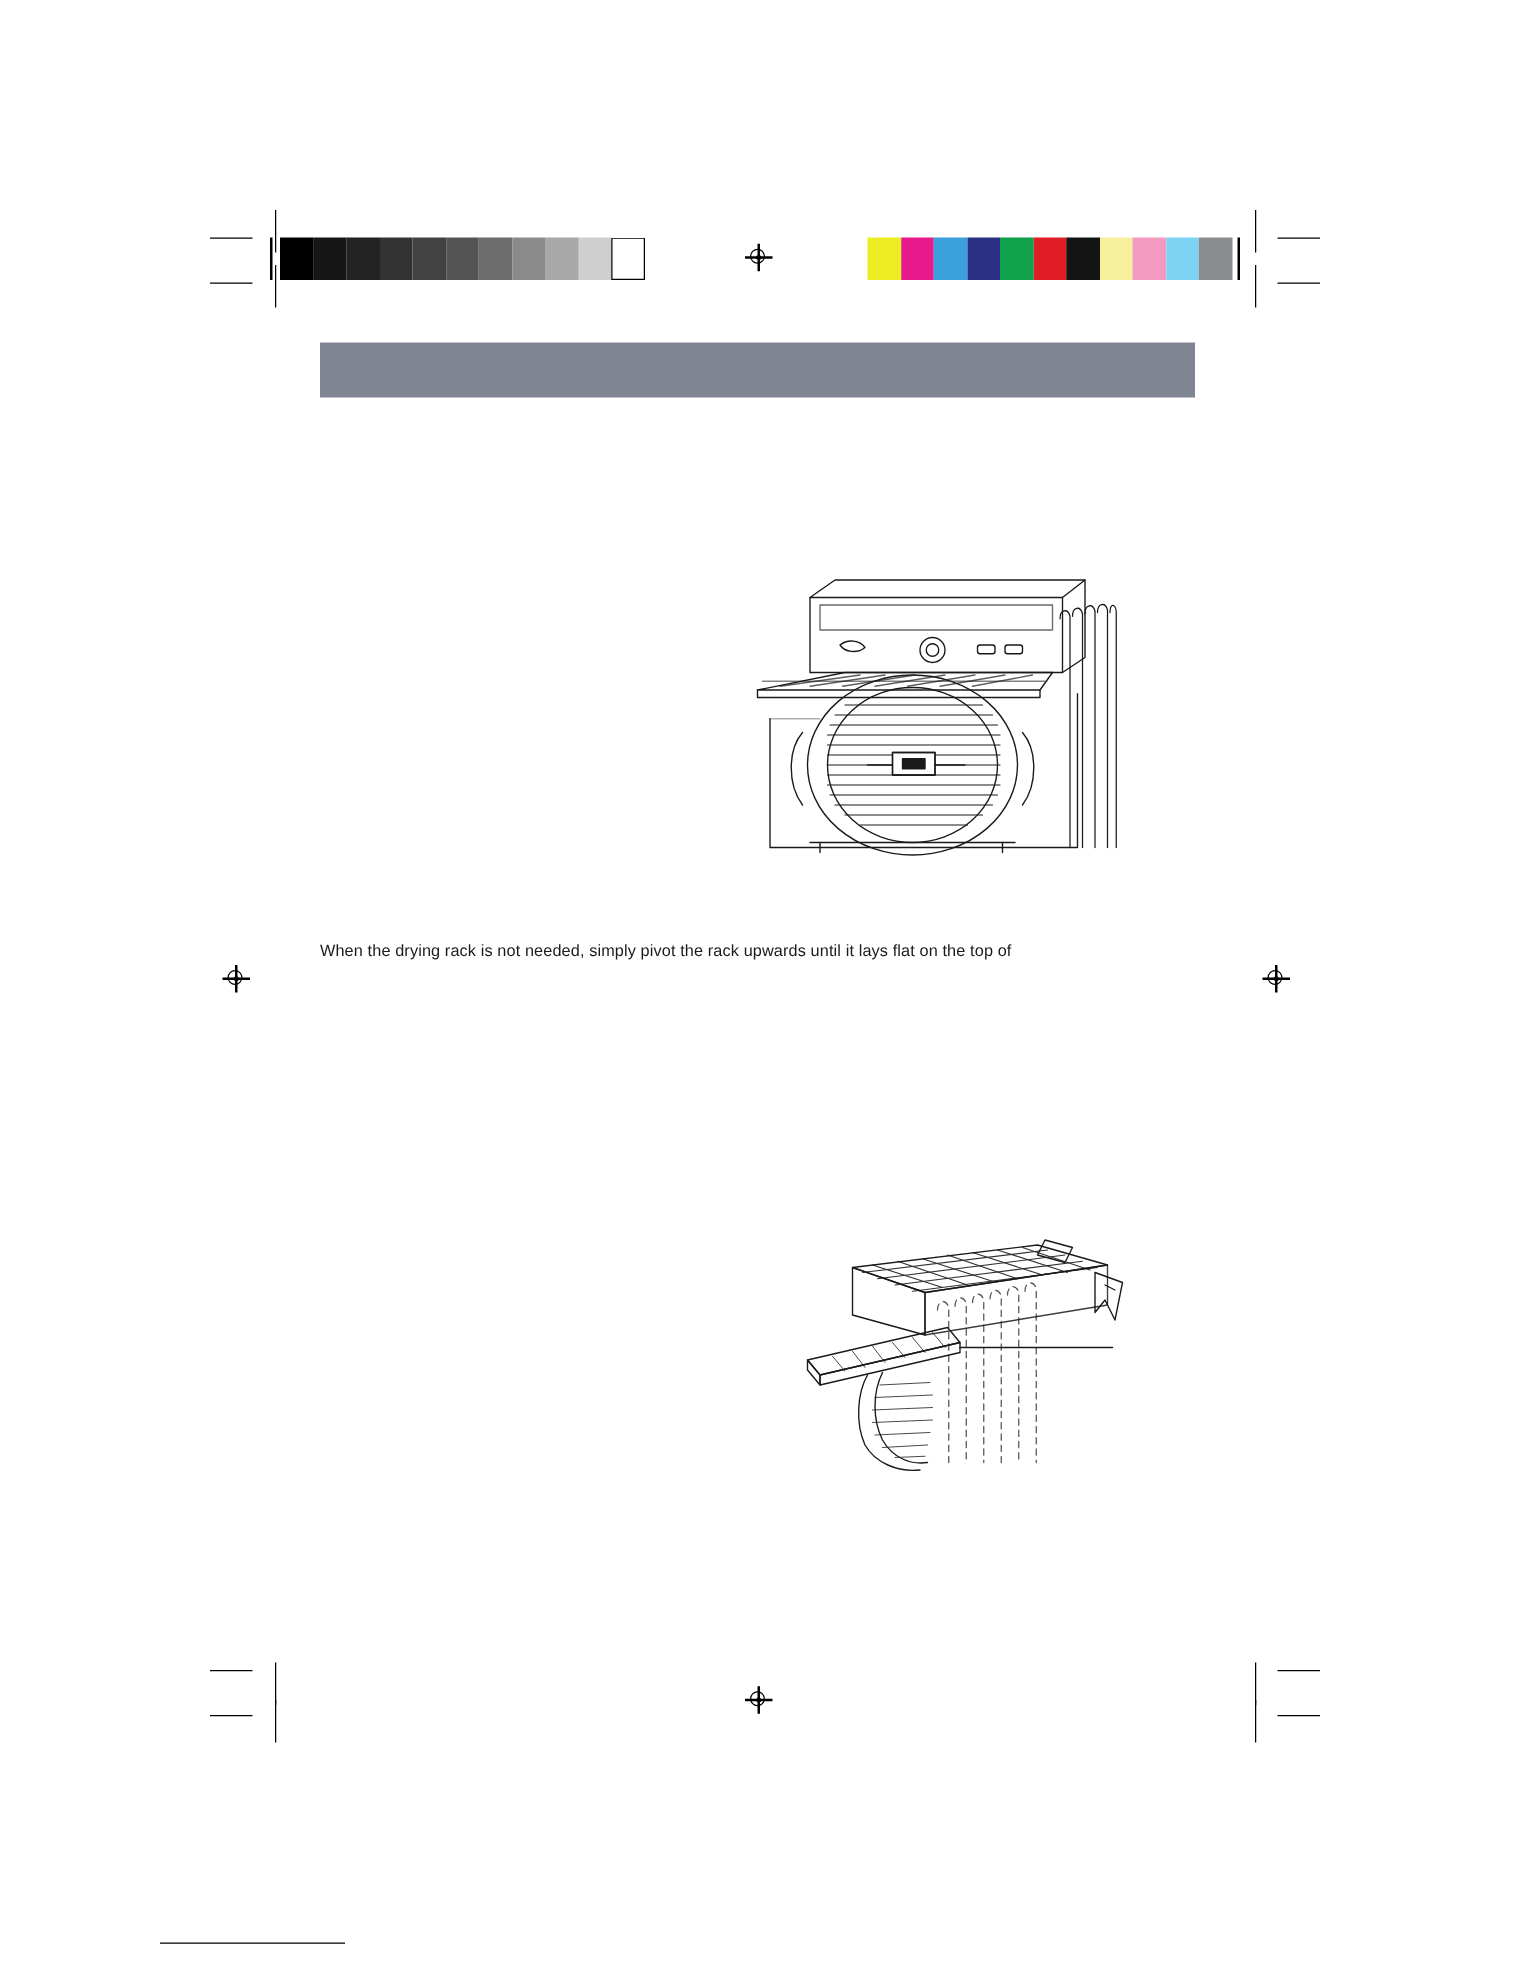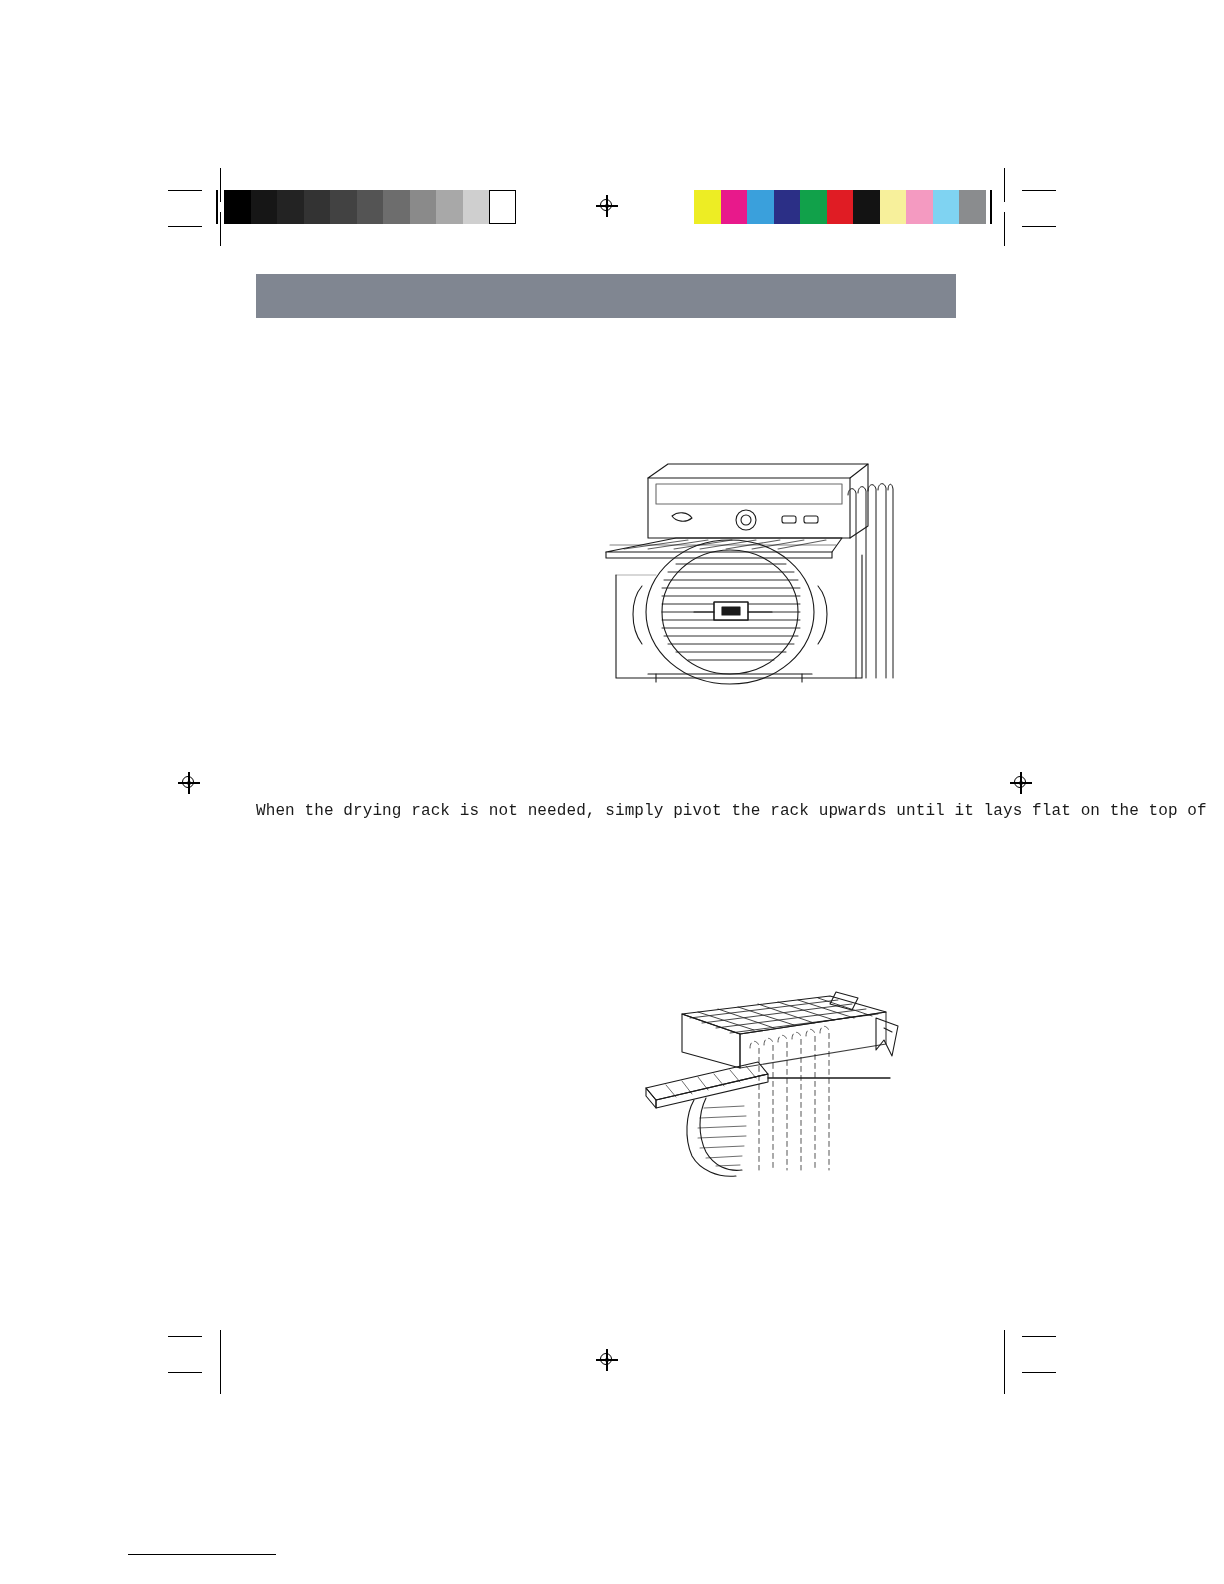--- a/index.html
+++ b/index.html
@@ -89,24 +89,24 @@
     top: 274px;
     width: 700px;
     height: 44px;
     background: #808691;
   }
 
   
   .body-text {
     position: absolute;
     left: 256px;
-    top: 800px;
+    top: 752px;
     width: 720px;
-    font-family: Liberation Mono, monospace;
-    font-size: 16px;
+    font-family: Liberation Sans, sans-serif;
+    font-size: 13px;
     color: #1a1a1a;
     letter-spacing: 0.1px;
     line-height: 1.4;
     white-space: nowrap;
   }
 
   
   .figure {
     position: absolute;
   }

